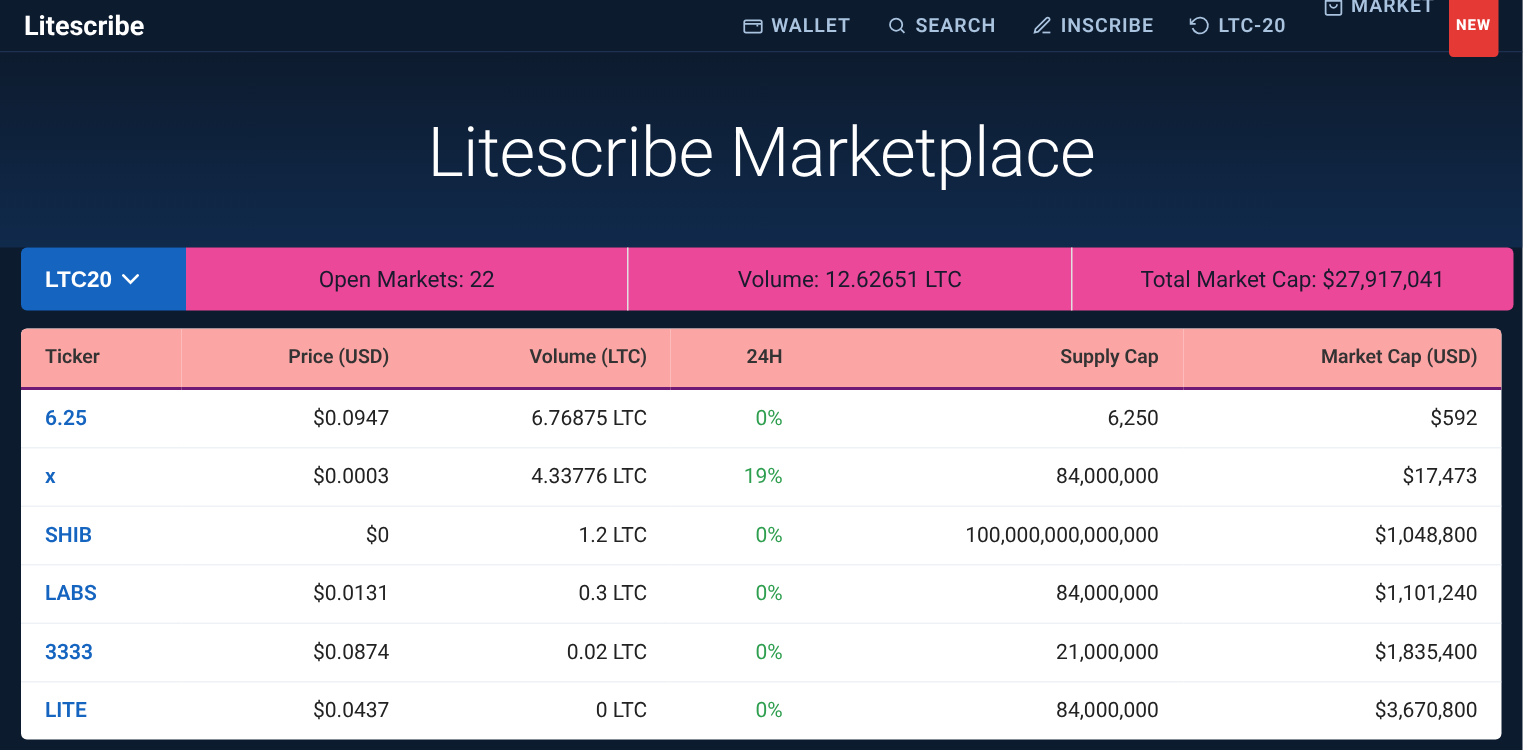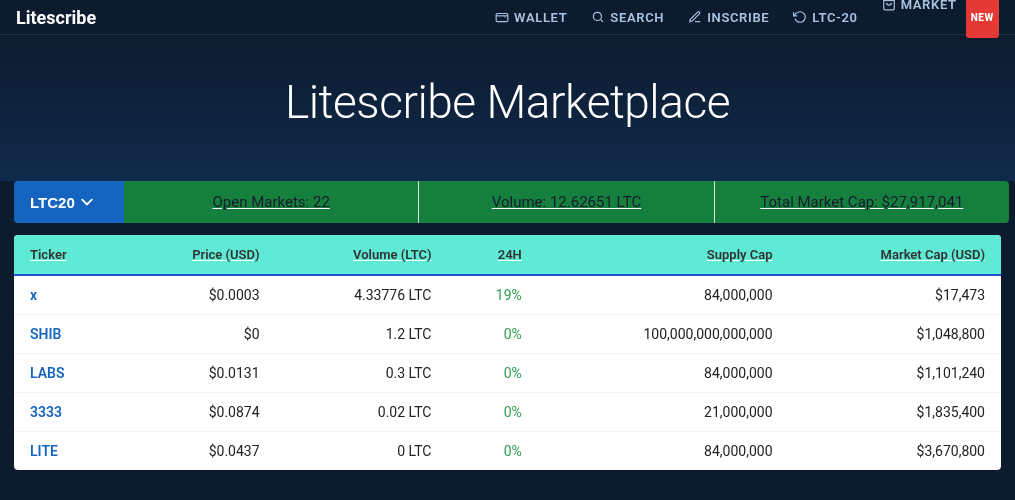--- a/index.html
+++ b/index.html
@@ -50,21 +50,21 @@
       font-weight: 800;
       padding: 15px 5px;
       border-radius: 3px;
       margin-left: 4px;
     }
 
     
     .hero {
       background: linear-gradient(180deg, #0d1b2e 0%, #102a4c 100%);
       text-align: center;
-      padding: 40px 20px 44px;
+      padding: 40px 20px 28px;
     }
     .hero-title {
       font-size: 46px;
       font-weight: 300;
       color: #fff;
       letter-spacing: -0.01em;
       margin-bottom: 8px;
     }
     .hero-subtitle {
       font-size: 16px;
@@ -90,23 +90,22 @@
       display: flex;
       align-items: center;
       gap: 6px;
       min-width: 110px;
     }
     .filter-dropdown svg { width: 12px; height: 12px; fill: currentColor; }
     .stats-bar {
       flex: 1;
       display: flex;
       align-items: center;
-      background: #15803d;
+      background: #ec4899;
       border-radius: 0 4px 4px 0;
-      text-decoration: underline;
     }
     .stat-item {
       flex: 1;
       text-align: center;
       padding: 12px 10px;
       font-size: 15px;
       color: #1a1a2e;
       font-weight: 400;
       border-right: 1px solid #e0e0e0;
     }
@@ -117,23 +116,22 @@
       margin: 12px 14px 0;
       background: #fff;
       border-radius: 4px;
       overflow: hidden;
     }
     table {
       width: 100%;
       border-collapse: collapse;
     }
     thead tr {
-      background: #5eead4;
-      border-bottom: 2px solid #1d4ed8;
-      text-decoration: underline;
+      background: #fca5a5;
+      border-bottom: 2px solid #701a75;
     }
     thead th {
       padding: 12px 16px;
       font-size: 13px;
       font-weight: 600;
       color: #333;
       text-align: left;
     }
     thead th:not(:first-child) { text-align: right; }
     tbody tr {
@@ -232,20 +230,28 @@
       <tr>
         <th>Ticker</th>
         <th>Price (USD)</th>
         <th>Volume (LTC)</th>
         <th>24H</th>
         <th>Supply Cap</th>
         <th>Market Cap (USD)</th>
       </tr>
     </thead>
     <tbody id="table-body">
+    <tr>
+          <td><a class="ticker-link">6.25</a></td>
+          <td>$0.0947</td>
+          <td>6.76875 LTC</td>
+          <td class="change-neutral">0%</td>
+          <td>6,250</td>
+          <td>$592</td>
+        </tr>
         <tr>
           <td><a class="ticker-link">x</a></td>
           <td>$0.0003</td>
           <td>4.33776 LTC</td>
           <td class="change-positive">19%</td>
           <td>84,000,000</td>
           <td>$17,473</td>
         </tr>
         <tr>
           <td><a class="ticker-link">SHIB</a></td>

